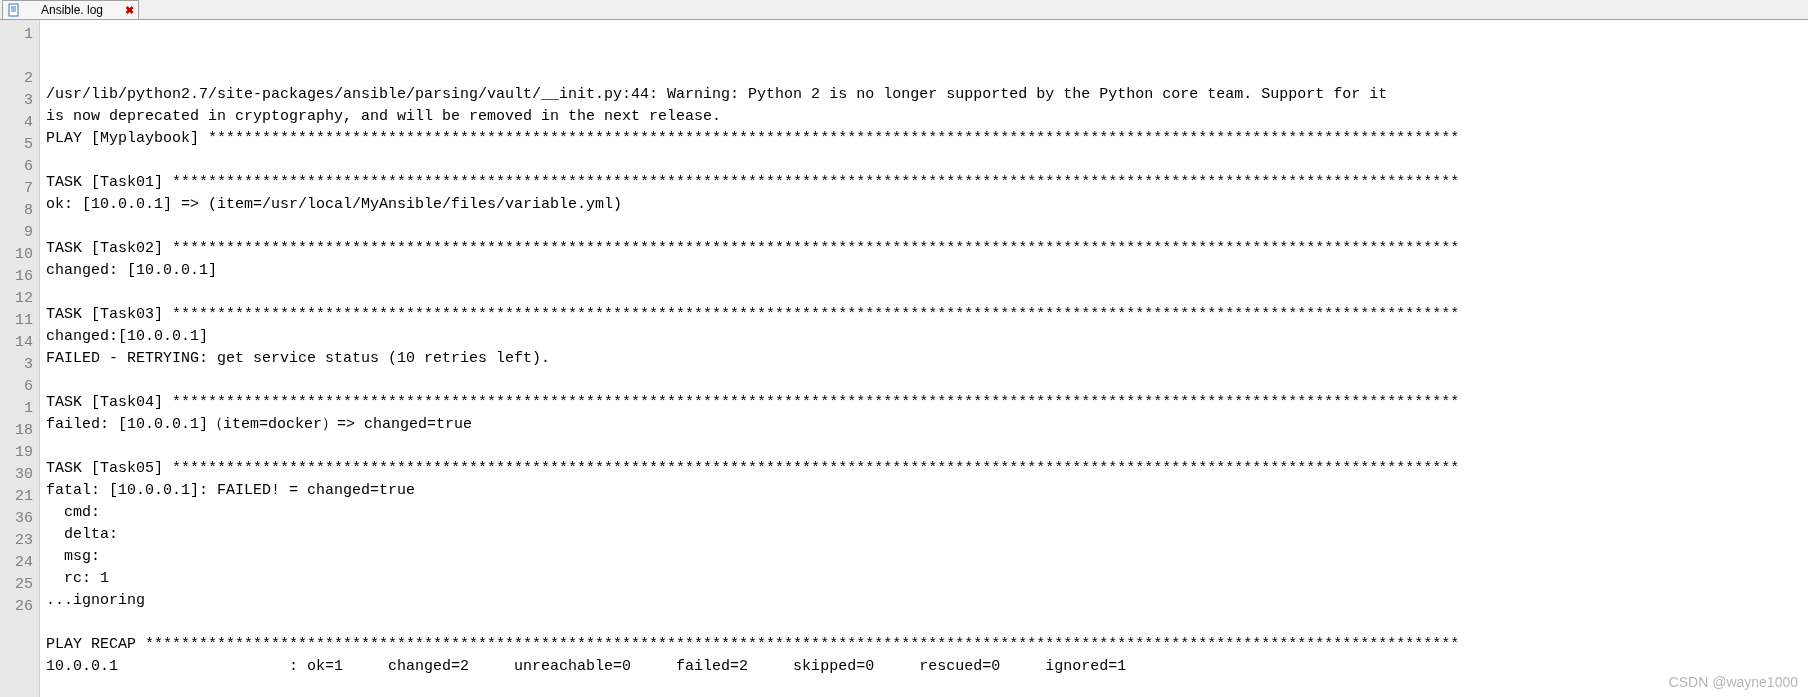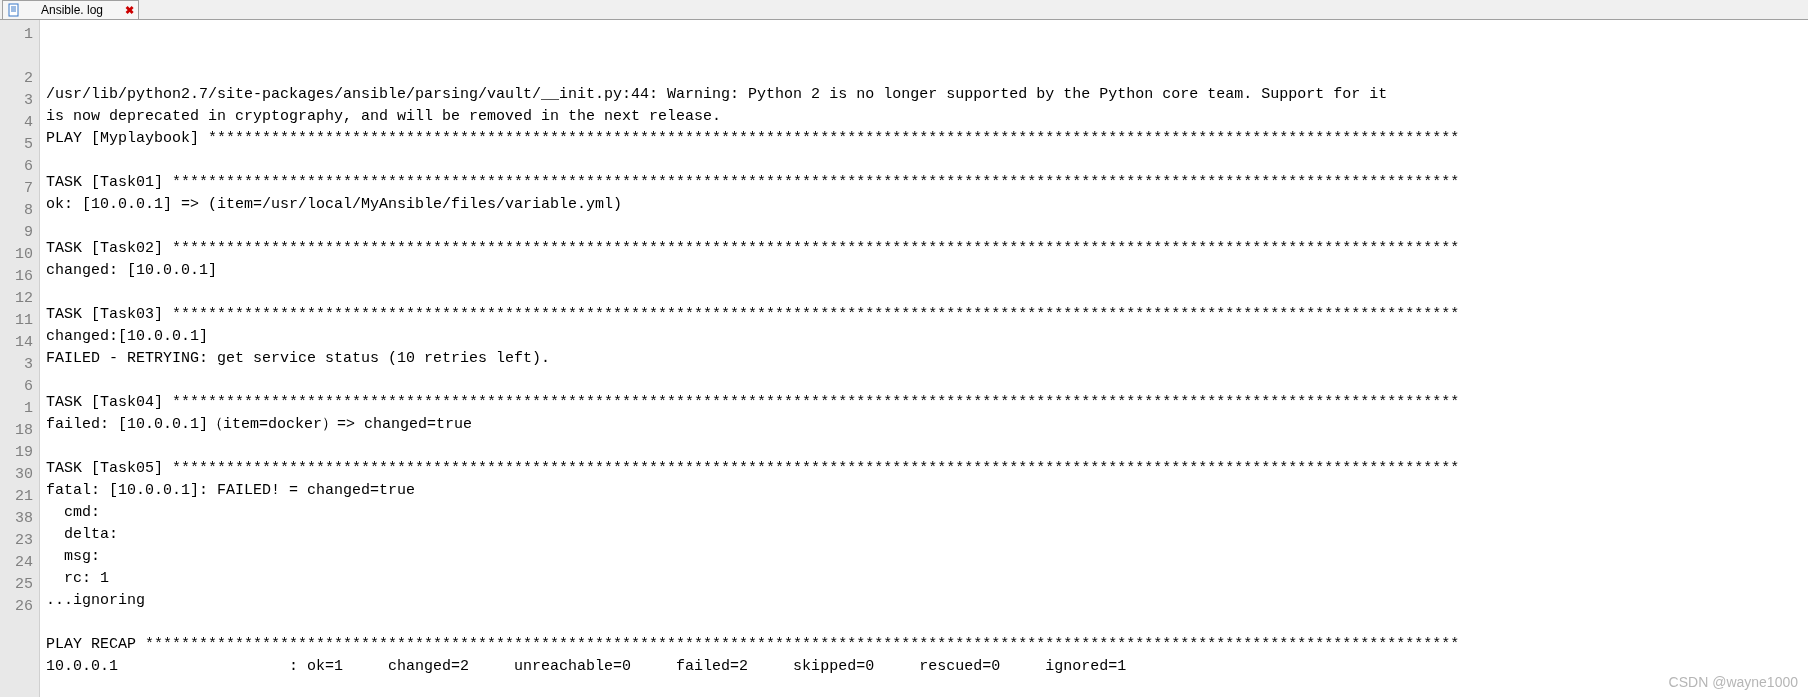--- a/index.html
+++ b/index.html
@@ -119,21 +119,21 @@
       <div class="line">12</div>
       <div class="line">11</div>
       <div class="line">14</div>
       <div class="line">3</div>
       <div class="line">6</div>
       <div class="line">1</div>
       <div class="line">18</div>
       <div class="line">19</div>
       <div class="line">30</div>
       <div class="line">21</div>
-      <div class="line">38</div>
+      <div class="line">36</div>
       <div class="line">23</div>
       <div class="line">24</div>
       <div class="line">25</div>
       <div class="line">26</div>
     </div>
   <div class="code" id="code">
     <div class="line">/usr/lib/python2.7/site-packages/ansible/parsing/vault/__init.py:44: Warning: Python 2 is no longer supported by the Python core team. Support for it</div><div class="line">is now deprecated in cryptography, and will be removed in the next release.</div><div class="line">PLAY [Myplaybook] *******************************************************************************************************************************************</div><div class="line"></div><div class="line">TASK [Task01] ***********************************************************************************************************************************************</div><div class="line">ok: [10.0.0.1] =&gt; (item=/usr/local/MyAnsible/files/variable.yml)</div><div class="line"></div><div class="line">TASK [Task02] ***********************************************************************************************************************************************</div><div class="line">changed: [10.0.0.1]</div><div class="line"></div><div class="line">TASK [Task03] ***********************************************************************************************************************************************</div><div class="line">changed:[10.0.0.1]</div><div class="line">FAILED - RETRYING: get service status (10 retries left).</div><div class="line"></div><div class="line">TASK [Task04] ***********************************************************************************************************************************************</div><div class="line">failed: [10.0.0.1]（item=docker）=&gt; changed=true</div><div class="line"></div><div class="line">TASK [Task05] ***********************************************************************************************************************************************</div><div class="line">fatal: [10.0.0.1]: FAILED! = changed=true</div><div class="line">  cmd:</div><div class="line">  delta:</div><div class="line">  msg:</div><div class="line">  rc: 1</div><div class="line">...ignoring</div><div class="line"></div><div class="line">PLAY RECAP **************************************************************************************************************************************************</div><div class="line">10.0.0.1                   : ok=1     changed=2     unreachable=0     failed=2     skipped=0     rescued=0     ignored=1</div><div class="watermark">CSDN @wayne1000</div>
   </div>
 </div>
 

